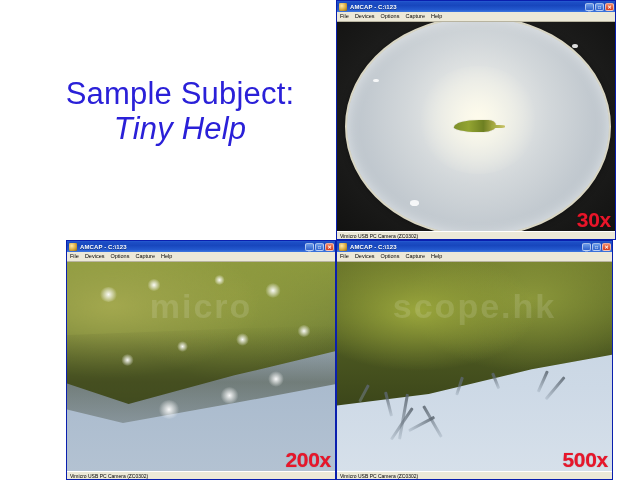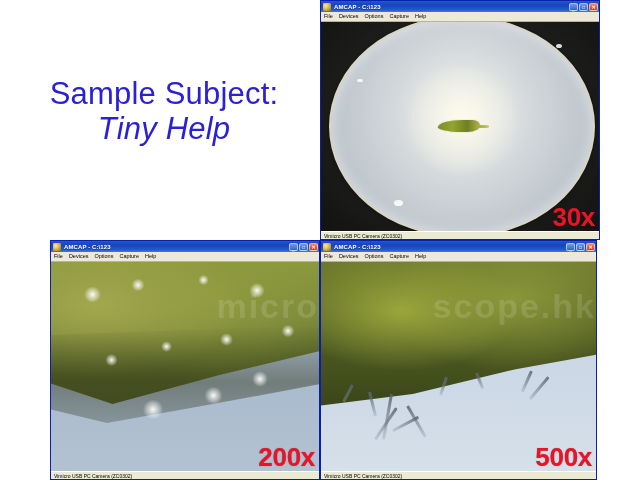--- a/index.html
+++ b/index.html
@@ -3,21 +3,21 @@
 <meta charset="utf-8">
 <style>
   html,body{margin:0;padding:0;}
   body{
     width:640px;height:480px;
     background:#ffffff;
     font-family:"Liberation Sans", sans-serif;
     overflow:hidden;
     position:relative;
   }
-  .stage{position:absolute;left:0;top:0;width:560px;height:480px;background:#fff;}
+  .stage{position:absolute;left:16px;top:0;width:560px;height:480px;background:#fff;}
 
   
   .title-block{
     position:absolute;left:14px;top:78px;width:300px;
     text-align:center;
     color:#2a20d8;
     line-height:1.06;
     user-select:none;
   }
   .title-line1{
@@ -101,30 +101,30 @@
     background:#ece9d8;
     border-top:1px solid #fff;
     display:flex;align-items:center;
     padding-left:3px;
   }
   .status-text{font-size:5px;color:#000;line-height:1;white-space:nowrap;}
 
   .maglabel{
     position:absolute;right:4px;bottom:1px;
     color:#e8152a;
-    font-size:26px;
+    font-size:21px;
     font-weight:700;
     letter-spacing:-.3px;
     line-height:1;
     text-shadow:0 0 1px rgba(120,0,0,.5);
     user-select:none;
   }
   .watermark{
     position:absolute;left:0;right:0;top:12%;
-    text-align:right;
+    text-align:center;
     font-size:34px;
     font-weight:700;
     letter-spacing:2px;
     color:rgba(255,255,255,.13);
     white-space:nowrap;
     pointer-events:none;
     user-select:none;
   }
 
   

